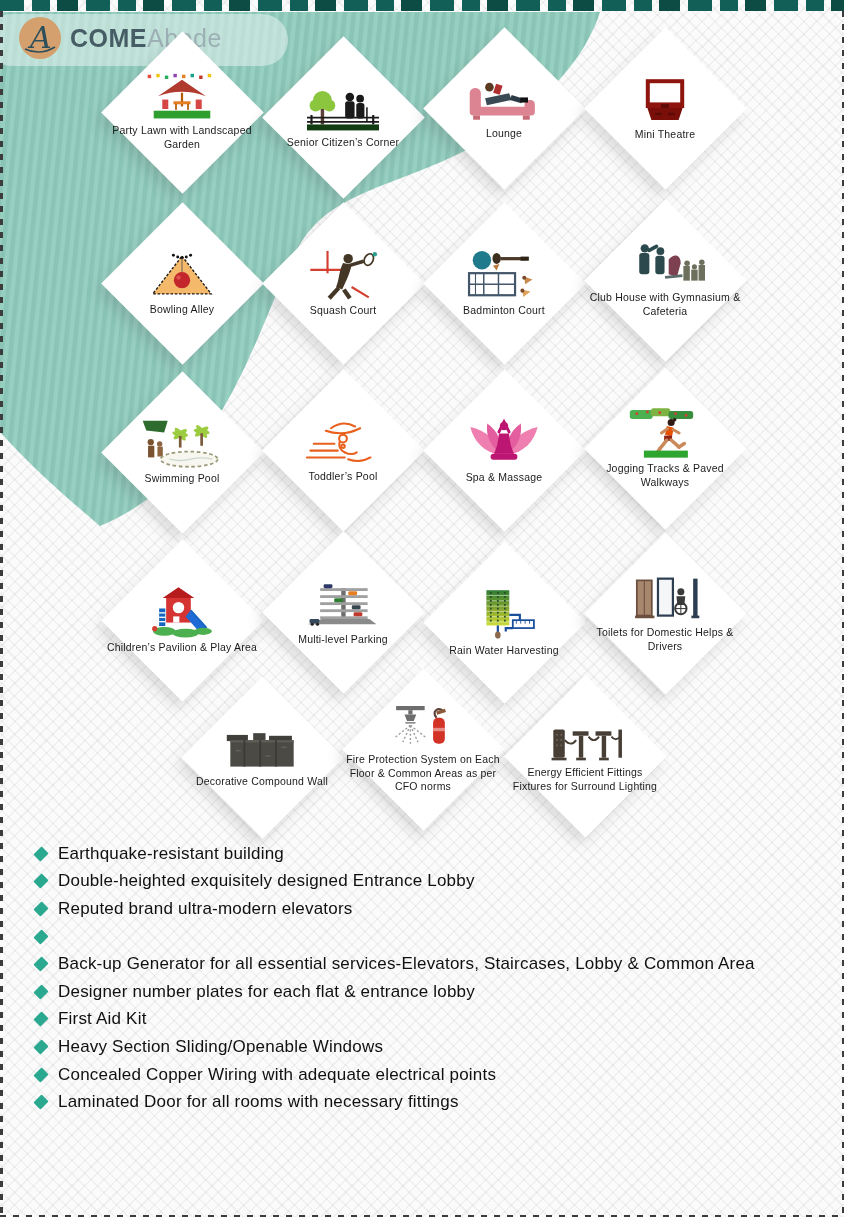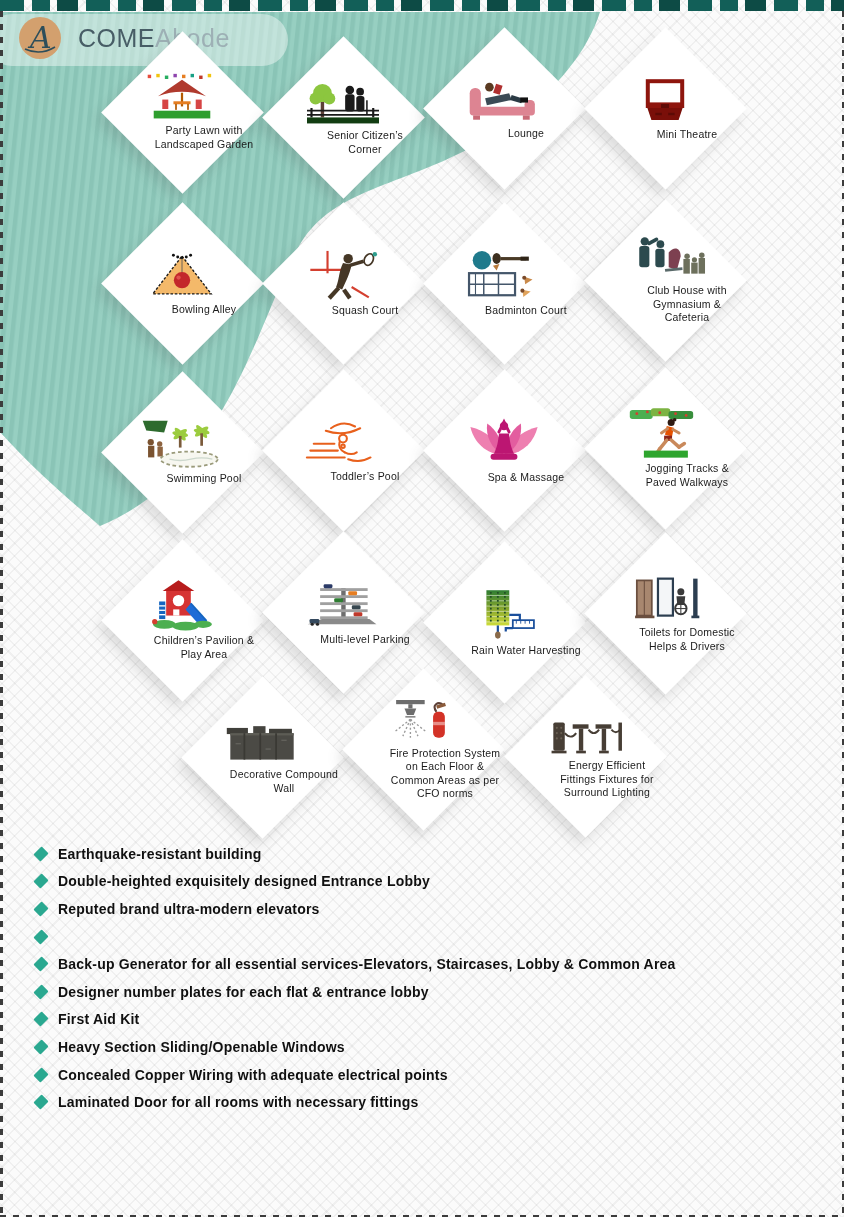--- a/index.html
+++ b/index.html
@@ -28,43 +28,43 @@
     position:absolute;left:0;bottom:0;width:100%;height:2.5px;z-index:6;
     background:repeating-linear-gradient(90deg,#3c3c3c 0 6px, transparent 6px 13px);
   }
   .blob-svg{position:absolute;left:0;top:0;z-index:1;}
   .logo-band{
     position:absolute;left:-14px;top:14px;width:302px;height:52px;border-radius:26px;
     background:rgba(255,255,255,0.42);z-index:2;
   }
   .logo{position:absolute;left:18px;top:16px;z-index:3;display:flex;align-items:center;}
   .logo-text{margin-left:8px;font-size:25px;letter-spacing:0.5px;}
-  .logo-come{font-weight:normal;color:#475d66;margin-left:8px;}
+  .logo-come{font-weight:bold;color:#475d66;}
   .logo-abode{font-weight:normal;color:#9db0b5;}
   .cell{position:absolute;width:0;height:0;z-index:3;}
   .diamond-bg{
     position:absolute;left:-57.5px;top:-57.5px;width:115px;height:115px;
     background:#fff;transform:rotate(45deg);
     box-shadow:2px 9px 13px rgba(70,70,70,0.17);
   }
   .diamond-content{
     position:absolute;left:-78px;top:-54px;width:156px;height:108px;
     display:flex;flex-direction:column;align-items:center;justify-content:center;
   }
   .am-label{
     margin-top:3px;font-size:10.5px;line-height:1.28;letter-spacing:0.2px;
-    color:#1b1b1b;text-align:center;font-weight:500;margin-left:44px;
+    color:#1b1b1b;text-align:center;font-weight:500;
   }
   .features{position:absolute;left:36px;top:840px;right:18px;z-index:3;}
   .feature{display:flex;align-items:center;height:27.6px;}
   .bullet{
     width:10px;height:10px;background:#2aa890;transform:rotate(45deg) scaleY(1.15);
     margin-right:12px;flex:0 0 auto;border-radius:1px;
   }
-  .feature-text{font-size:14px;font-weight:700;color:#101010;letter-spacing:0.2px;white-space:nowrap;}
+  .feature-text{font-size:17px;font-weight:400;color:#101010;letter-spacing:0.2px;white-space:nowrap;}
   svg{display:block;}
 </style>
 </head>
 <body>
 
 <div class="page">
 
   <svg class="blob-svg" width="844" height="1217" viewBox="0 0 844 1217">
     <defs>
       <pattern id="tealStripes" width="9" height="9" patternUnits="userSpaceOnUse" patternTransform="rotate(6)">

